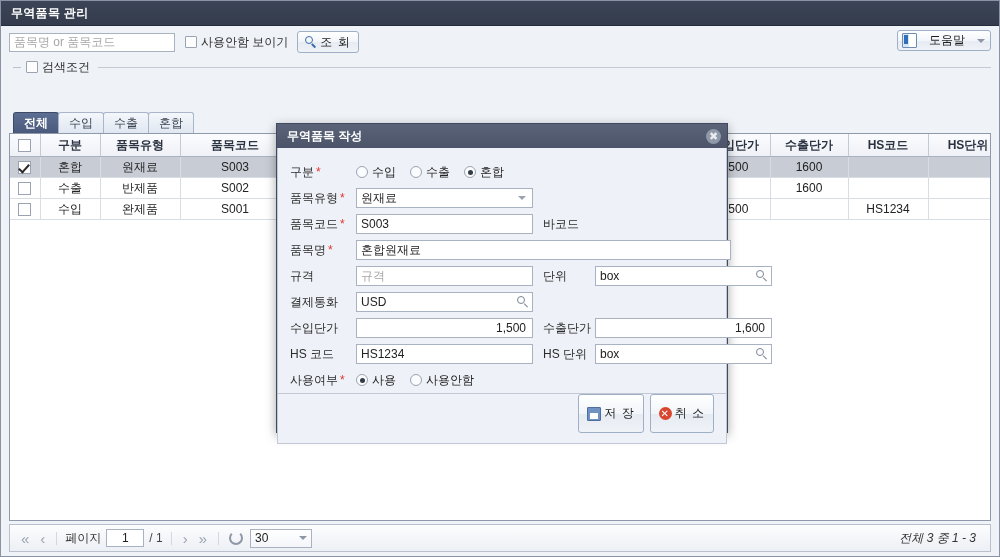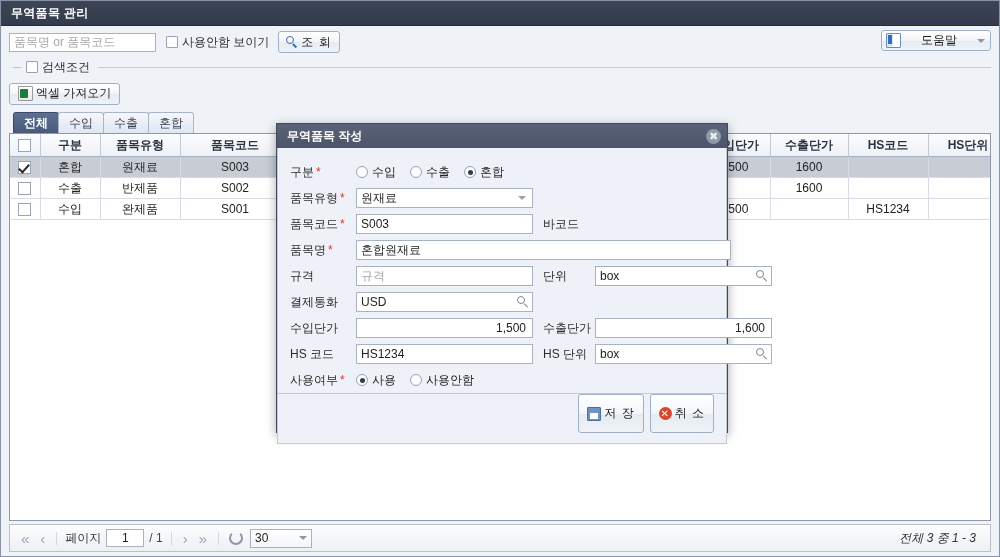--- a/index.html
+++ b/index.html
@@ -74,21 +74,21 @@
     background: #fff;
     font-family: "Liberation Sans", "DejaVu Sans", sans-serif;
     font-size: 12px;
     color: #222;
     padding: 0 4px;
     box-sizing: border-box;
     outline: none;
   }
   .text-input::placeholder { color: #a6a6a6; }
 
-  #keyword-input { width: 147px; }
+  #keyword-input { width: 166px; }
 
   .chk-wrap {
     display: flex;
     align-items: center;
     gap: 4px;
     margin-left: 10px;
   }
   .chkbox {
     width: 12px; height: 12px;
     border: 1px solid #9aa3b1;
@@ -153,21 +153,21 @@
   #toolbar .right-group { margin-left: auto; display: flex; gap: 5px; }
   #toolbar .btn { height: 22px; padding: 0 8px; }
 
   
   #help-button {
     position: absolute;
     right: 8px;
     top: 4px;
     height: 21px;
     padding: 0 5px 0 4px;
-    gap: 20px;
+    gap: 12px;
   }
 
   
   .ico { display: inline-block; flex: none; position: relative; }
   .ico-excel {
     width: 13px; height: 13px;
     background: linear-gradient(to bottom,#ffffff,#e8e8e8);
     border: 1px solid #9a9a9a;
     border-radius: 1px;
   }
@@ -582,24 +582,20 @@
       <span class="fieldset-dash"></span>
       <label class="chk-wrap">
         <span class="chkbox"></span>
         <span class="chk-label">검색조건</span>
       </label>
       <span class="fieldset-line"></span>
     </div>
 
     <div id="toolbar">
       <div class="left-group">
-        <div class="btn">
-          <span class="ico ico-excel"></span>
-          <span>엑셀 가져오기</span>
-        </div>
       </div>
     </div>
 
     <div id="tab-bar">
         <div class="tab active">
           <span>전체</span>
         </div>
         <div class="tab">
           <span>수입</span>
         </div>

